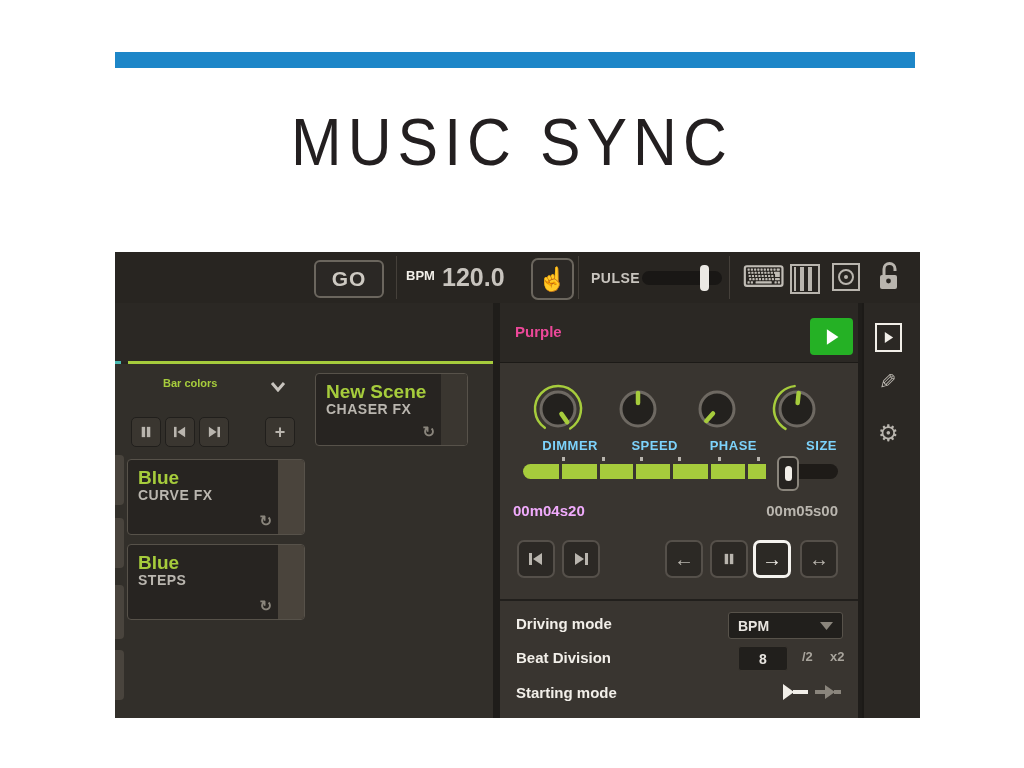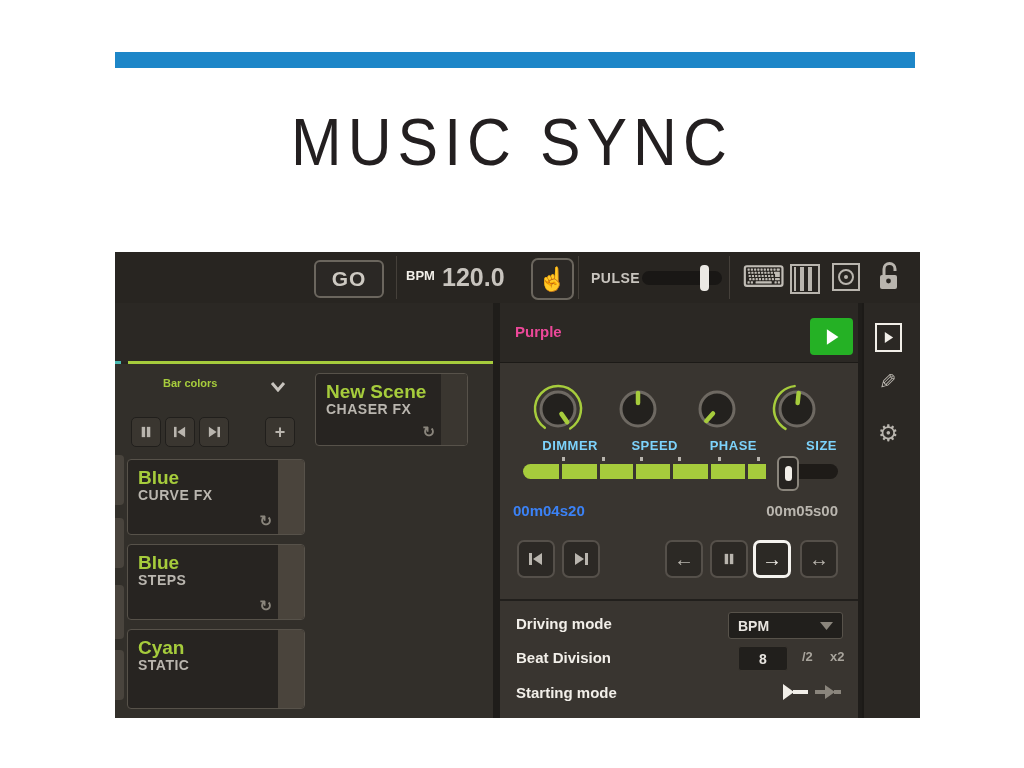--- a/index.html
+++ b/index.html
@@ -73,21 +73,21 @@
 
   .knob-label{top:186px;width:80px;text-align:right;font-size:13px;font-weight:bold;color:#7dd3fc;letter-spacing:.5px;}
 
   .tick{top:205px;width:3px;height:4px;background:#b9b5ae;}
   .seg{height:15px;background:#a6cc3c;}
   .seg.first{border-radius:8px 0 0 8px;}
   .track-tail{left:684px;top:212px;width:39px;height:15px;background:#1e1b18;border-radius:0 8px 8px 0;}
   .track-thumb{left:662px;top:204px;width:22px;height:35px;background:#262320;border:2px solid #8a857c;border-radius:6px;
                box-sizing:border-box;display:flex;align-items:center;justify-content:center;}
   .thumb-pill{width:7px;height:15px;background:#f2efe9;border-radius:4px;}
-  .t-elapsed{left:398px;top:250px;font-size:15px;font-weight:bold;color:#3b82f6;}
+  .t-elapsed{left:398px;top:250px;font-size:15px;font-weight:bold;color:#f0abfc;}
   .t-total{left:560px;top:250px;width:163px;text-align:right;font-size:15px;font-weight:bold;color:#bab6af;}
 
   .tr-btn{top:288px;width:38px;height:38px;background:#2c2925;border:2px solid #55504a;border-radius:7px;
           box-sizing:border-box;display:flex;align-items:center;justify-content:center;color:#b9b5ae;}
   .tr-btn.active{border:3px solid #f5f3ef;}
   .tr-arrow{font-size:20px;font-weight:bold;line-height:1;}
 
   .sep{left:385px;top:347px;width:358px;height:2px;background:#211f1c;}
   .set-label{font-size:15px;font-weight:bold;color:#f2efe9;}
   .dropdown{left:613px;top:360px;width:115px;height:27px;background:#211f1c;border:1px solid #57524a;border-radius:3px;
@@ -192,25 +192,20 @@
         <div class="card-strip"></div>
         <div class="card-title">Blue</div>
         <div class="card-sub">CURVE FX</div>
         <div class="loop-glyph">↻</div>
       </div>
       <div class="abs scene-card" style="left:12px;top:180px;width:178px;height:76px;padding-left:24px;">
         <div class="card-strip"></div>
         <div class="card-title">Blue</div>
         <div class="card-sub">STEPS</div>
         <div class="loop-glyph">↻</div>
-      </div>
-      <div class="abs scene-card" style="left:12px;top:265px;width:178px;height:80px;">
-        <div class="card-strip"></div>
-        <div class="card-title">Cyan</div>
-        <div class="card-sub">STATIC</div>
       </div>
 
       <div class="abs frag" style="left:0;top:91px;height:50px;"></div>
       <div class="abs frag" style="left:0;top:154px;height:50px;"></div>
       <div class="abs frag" style="left:0;top:221px;height:54px;"></div>
       <div class="abs frag" style="left:0;top:286px;height:50px;"></div>
     </div>
 
     <div class="abs panel-gap"></div>
 

